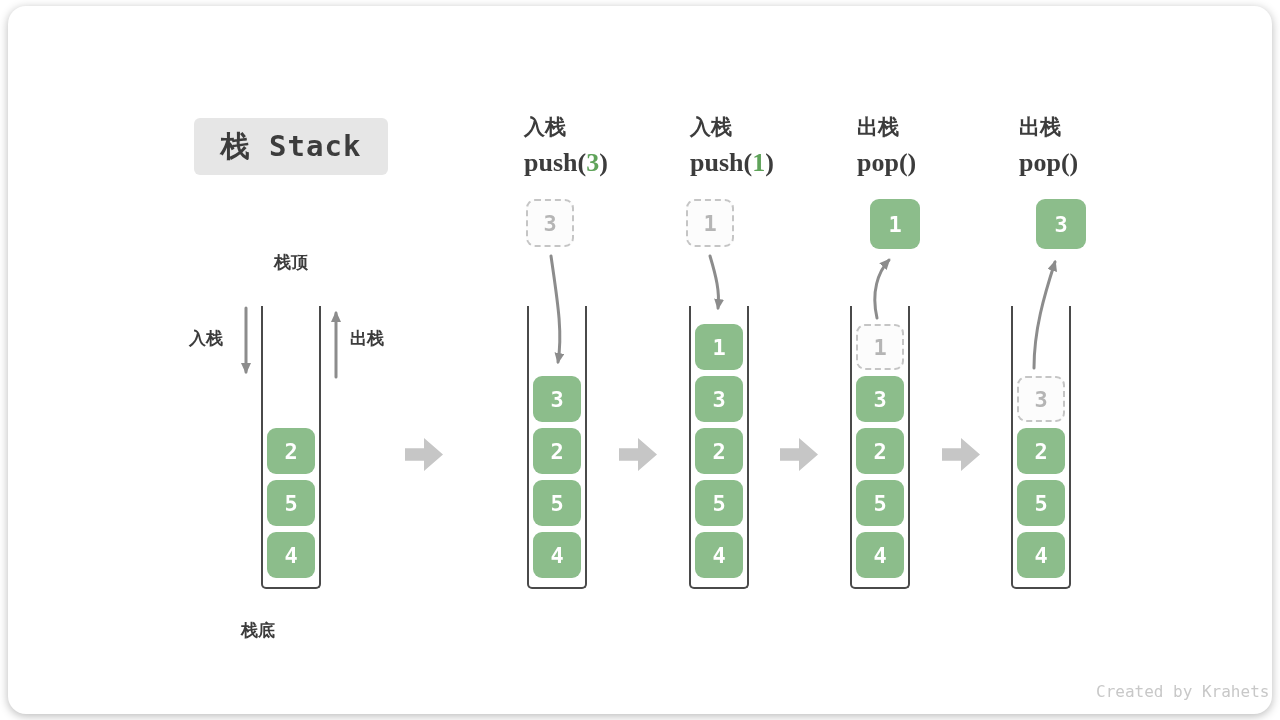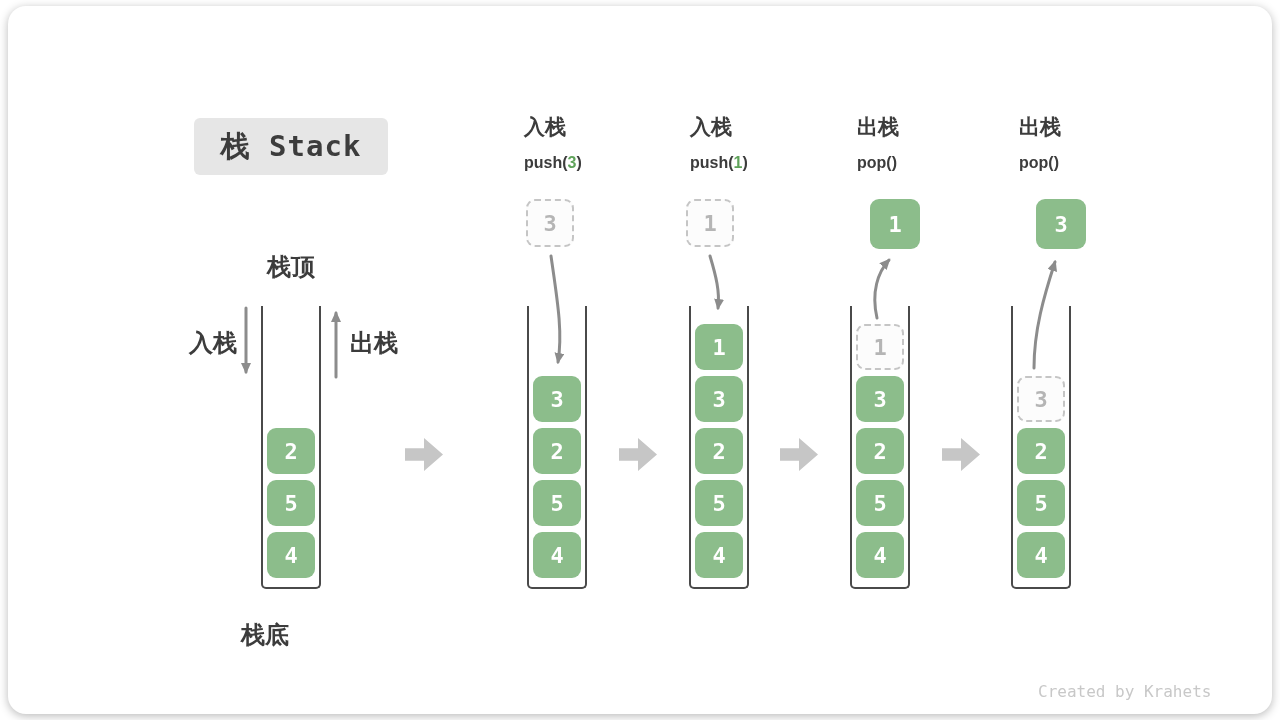--- a/index.html
+++ b/index.html
@@ -16,25 +16,25 @@
   .title-box{
     position:absolute;left:186px;top:112px;width:194px;height:57px;
     background:#E6E6E6;border-radius:6px;
     display:flex;align-items:center;justify-content:center;
     font-family:"DejaVu Sans Mono", monospace;
     font-size:29px;font-weight:600;color:#3C3C3C;letter-spacing:1px;
   }
   .op-header{position:absolute;top:103px;color:#3C3C3C;}
   .op-label{font-size:21px;font-weight:bold;line-height:36px;}
   .op-code{
-    font-family:Liberation Sans, sans-serif;
-    font-size:16px;font-weight:600;line-height:36px;color:#3C3C3C;
+    font-family:Liberation Serif, serif;
+    font-size:26px;font-weight:600;line-height:36px;color:#3C3C3C;
   }
   .op-code .arg{color:#5FA35A;}
-  .side-label{position:absolute;font-size:24px;font-weight:bold;color:#3C3C3C;font-family:Liberation Mono, monospace;}
+  .side-label{position:absolute;font-size:17px;font-weight:bold;color:#3C3C3C;font-family:Liberation Mono, monospace;}
   .stack-well{
     position:absolute;top:300px;width:60px;height:283px;box-sizing:border-box;
     border-left:2px solid #4A4A4A;border-right:2px solid #4A4A4A;
     border-bottom:2px solid #4A4A4A;border-radius:0 0 5px 5px;
   }
   .cell,.float-box{
     position:absolute;box-sizing:border-box;border-radius:9px;
     display:flex;align-items:center;justify-content:center;
     font-family:"DejaVu Sans Mono", monospace;font-size:22px;font-weight:bold;
   }
@@ -42,21 +42,21 @@
   .cell.solid-cell{background:#8CBD8B;color:#ffffff;}
   .cell.ghost{border:2px dashed #C5C5C5;background:#FCFCFC;color:#B5B5B5;}
   .float-box.solid{width:50px;height:50px;background:#8CBD8B;color:#ffffff;}
   .float-box.dashed{width:48px;height:48px;border:2px dashed #C5C5C5;background:#FCFCFC;color:#B5B5B5;}
   .block-arrow{
     position:absolute;top:432px;width:38px;height:33px;background:#C6C6C6;
     clip-path:polygon(0 31%,50% 31%,50% 0,100% 50%,50% 100%,50% 69%,0 69%);
   }
   .overlay{position:absolute;left:0;top:0;pointer-events:none;}
   .credit{
-    position:absolute;left:1030px;top:676px;
+    position:absolute;left:1088px;top:676px;
     font-family:"DejaVu Sans Mono", monospace;font-size:16px;color:#C8C8C8;
   }
 </style>
 </head>
 <body>
 
 <div class="card">
 
   <div class="title-box">
     <span>栈 Stack</span>

